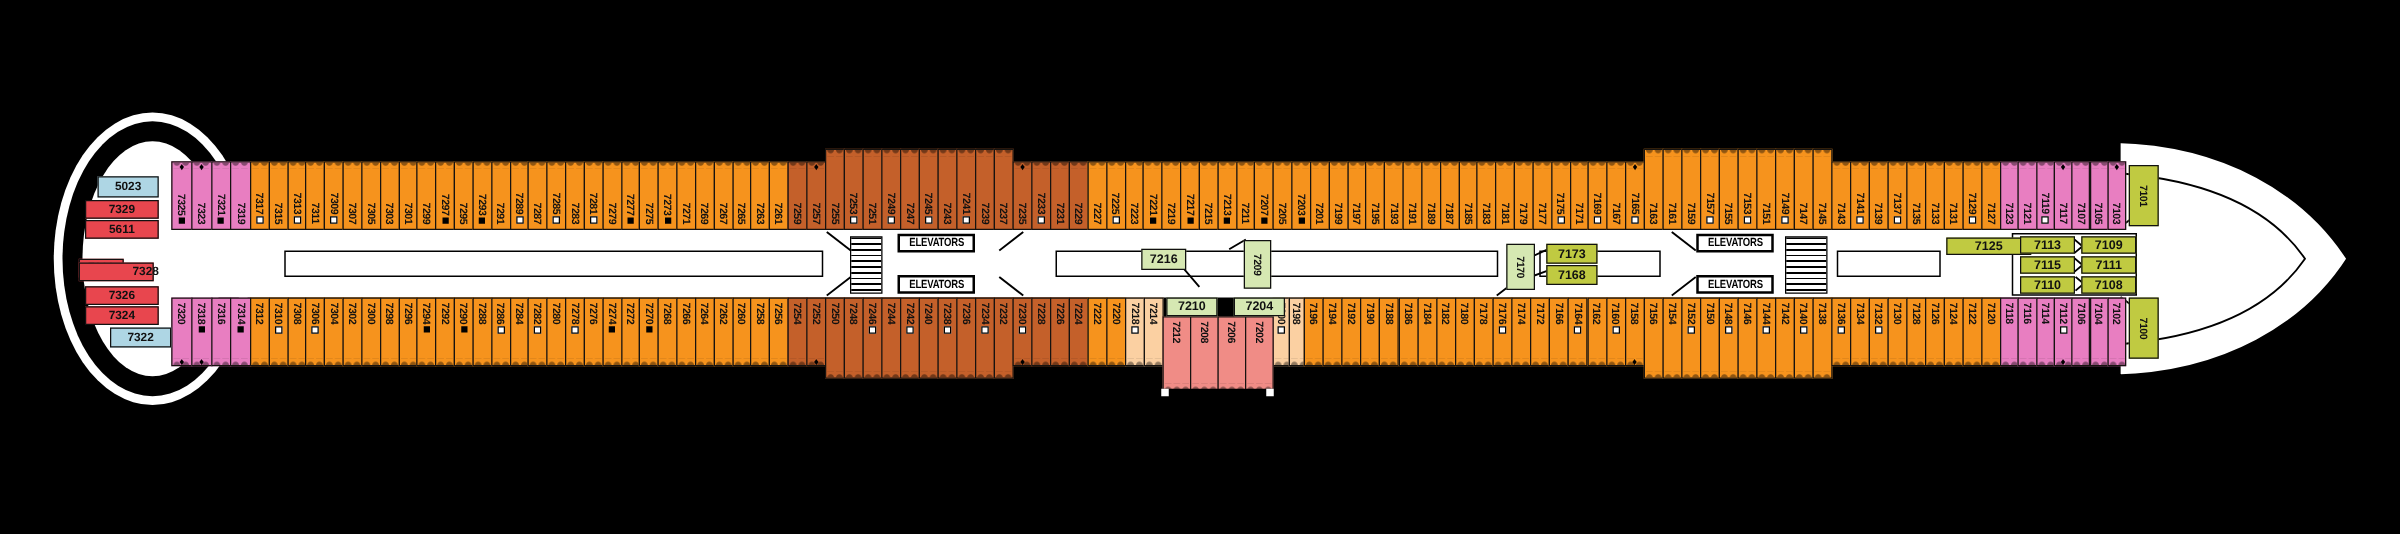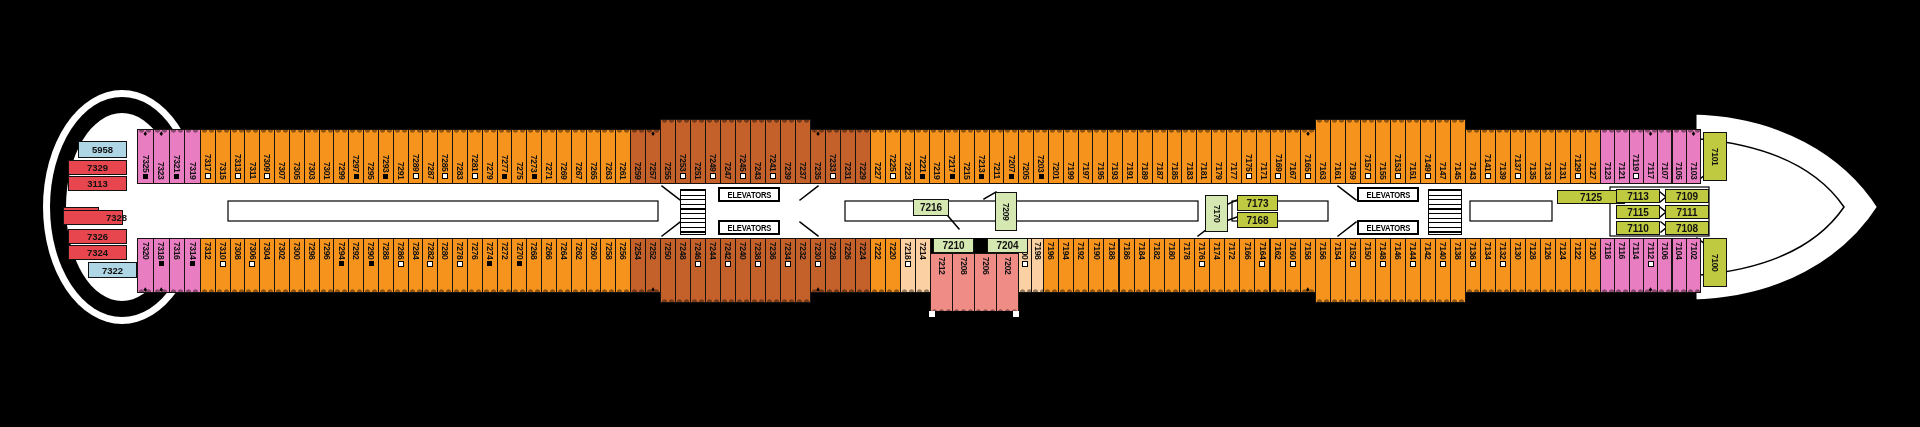--- a/index.html
+++ b/index.html
@@ -785,23 +785,23 @@
     </div>
     <div class="cabin brow c-salmon" style="left: 952px; width: 23px; top: 253px; height: 60px;">
       <span class="vn">7208</span>
     </div>
     <div class="cabin brow c-salmon" style="left: 974px; width: 23px; top: 253px; height: 60px;">
       <span class="vn">7206</span>
     </div>
     <div class="cabin brow c-salmon" style="left: 996px; width: 23px; top: 253px; height: 60px;">
       <span class="vn">7202</span>
     </div>
-    <div class="scab c-blue" style="left: 78px; top: 141px; width: 49px; height: 17px;">5958</div>
+    <div class="scab c-blue" style="left: 78px; top: 141px; width: 49px; height: 17px;">5023</div>
     <div class="scab c-red" style="left: 68px; top: 160px; width: 59px; height: 15px;">7329</div>
-    <div class="scab c-red" style="left: 68px; top: 176px; width: 59px; height: 15px;">3113</div>
+    <div class="scab c-red" style="left: 68px; top: 176px; width: 59px; height: 15px;">5611</div>
     <div class="scab c-red" style="left: 63px; top: 207px; width: 36px; height: 15px;">7333</div>
     <div class="scab c-red" style="left: 63px; top: 210px; width: 60px; height: 15px; padding-left: 47px;">7328</div>
     <div class="scab c-red" style="left: 68px; top: 229px; width: 59px; height: 15px;">7326</div>
     <div class="scab c-red" style="left: 68px; top: 245px; width: 59px; height: 15px;">7324</div>
     <div class="scab c-blue" style="left: 88px; top: 262px; width: 49px; height: 16px;">7322</div>
     <div class="ibox c-green" style="left: 913px; top: 199px; width: 36px; height: 17px;">
       <span>7216</span>
     </div>
     <div class="ibox c-green ivert" style="left: 995px; top: 192px; width: 22px; height: 39px;">
       <span class="vn">7209</span>

